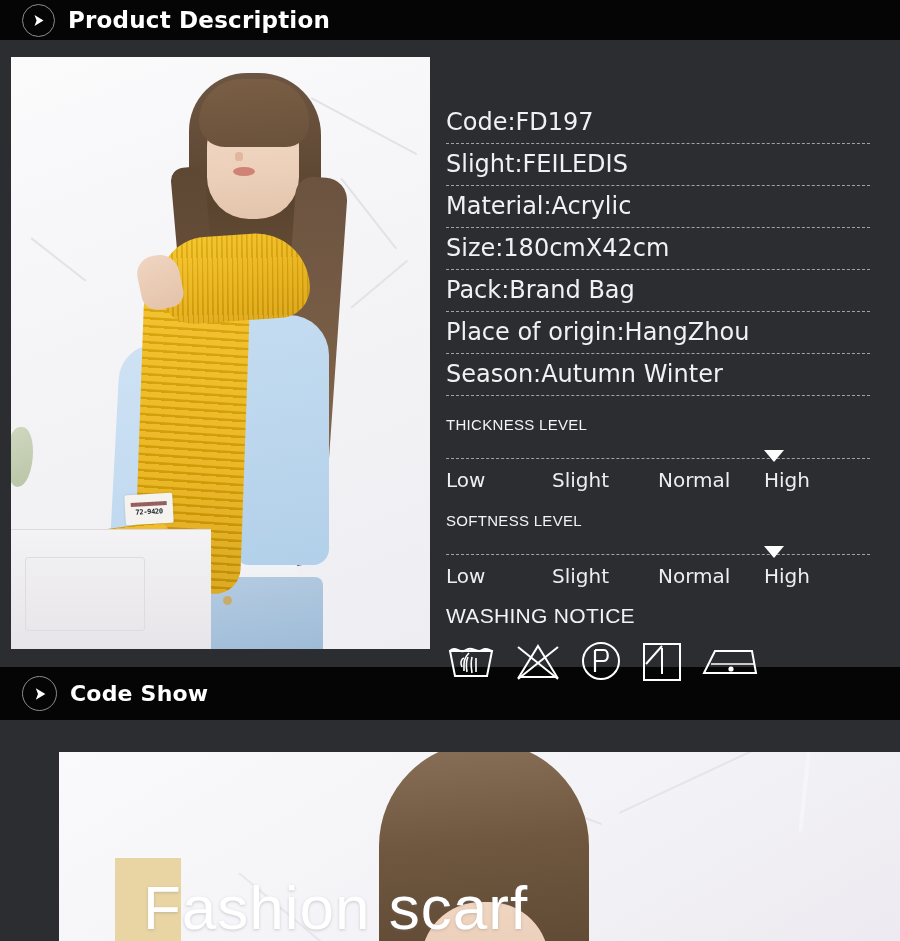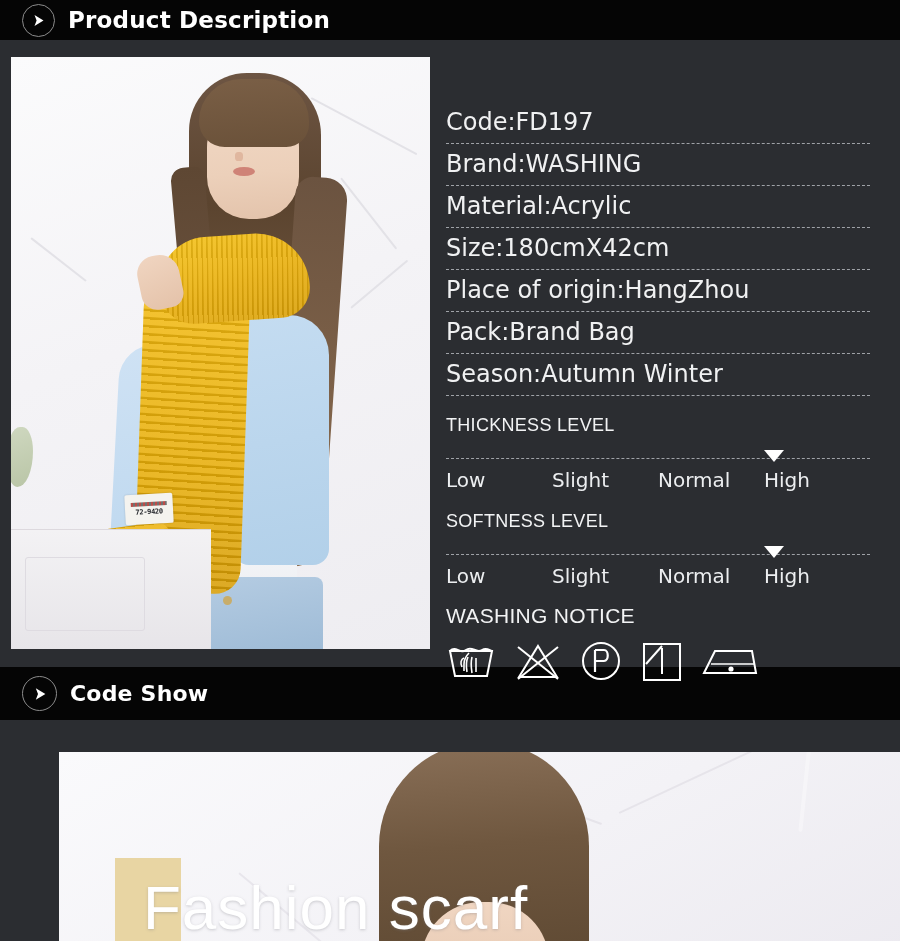--- a/index.html
+++ b/index.html
@@ -297,21 +297,21 @@
   }
   .dashed {
     border-bottom:1px dashed #9fa2a7;
     width:424px;
     height:0;
   }
 
   .level-block { margin-top:14px; }
   .level-title {
     color:#f2f3f4;
-    font-size:18px;
+    font-size:15px;
     font-family:"Liberation Sans", sans-serif;
     letter-spacing:0.3px;
     line-height:30px;
     margin-bottom:8px;
   }
   .level-track {
     position:relative;
     width:424px;
     height:16px;
   }
@@ -478,37 +478,37 @@
       </div>
     </div>
 
     <div class="spec-panel">
 
       <div class="spec-row">
         <div class="spec-text">Code:FD197</div>
         <div class="dashed"></div>
       </div>
       <div class="spec-row">
-        <div class="spec-text">Brand:WASHING</div>
+        <div class="spec-text">Slight:FEILEDIS</div>
         <div class="dashed"></div>
       </div>
       <div class="spec-row">
         <div class="spec-text">Material:Acrylic</div>
         <div class="dashed"></div>
       </div>
       <div class="spec-row">
         <div class="spec-text">Size:180cmX42cm</div>
         <div class="dashed"></div>
       </div>
       <div class="spec-row">
+        <div class="spec-text">Pack:Brand Bag</div>
+        <div class="dashed"></div>
+      </div>
+      <div class="spec-row">
         <div class="spec-text">Place of origin:HangZhou</div>
-        <div class="dashed"></div>
-      </div>
-      <div class="spec-row">
-        <div class="spec-text">Pack:Brand Bag</div>
         <div class="dashed"></div>
       </div>
       <div class="spec-row">
         <div class="spec-text">Season:Autumn Winter</div>
         <div class="dashed"></div>
       </div>
 
       <div class="level-block">
         <div class="level-title">THICKNESS LEVEL</div>
         <div class="level-track">

